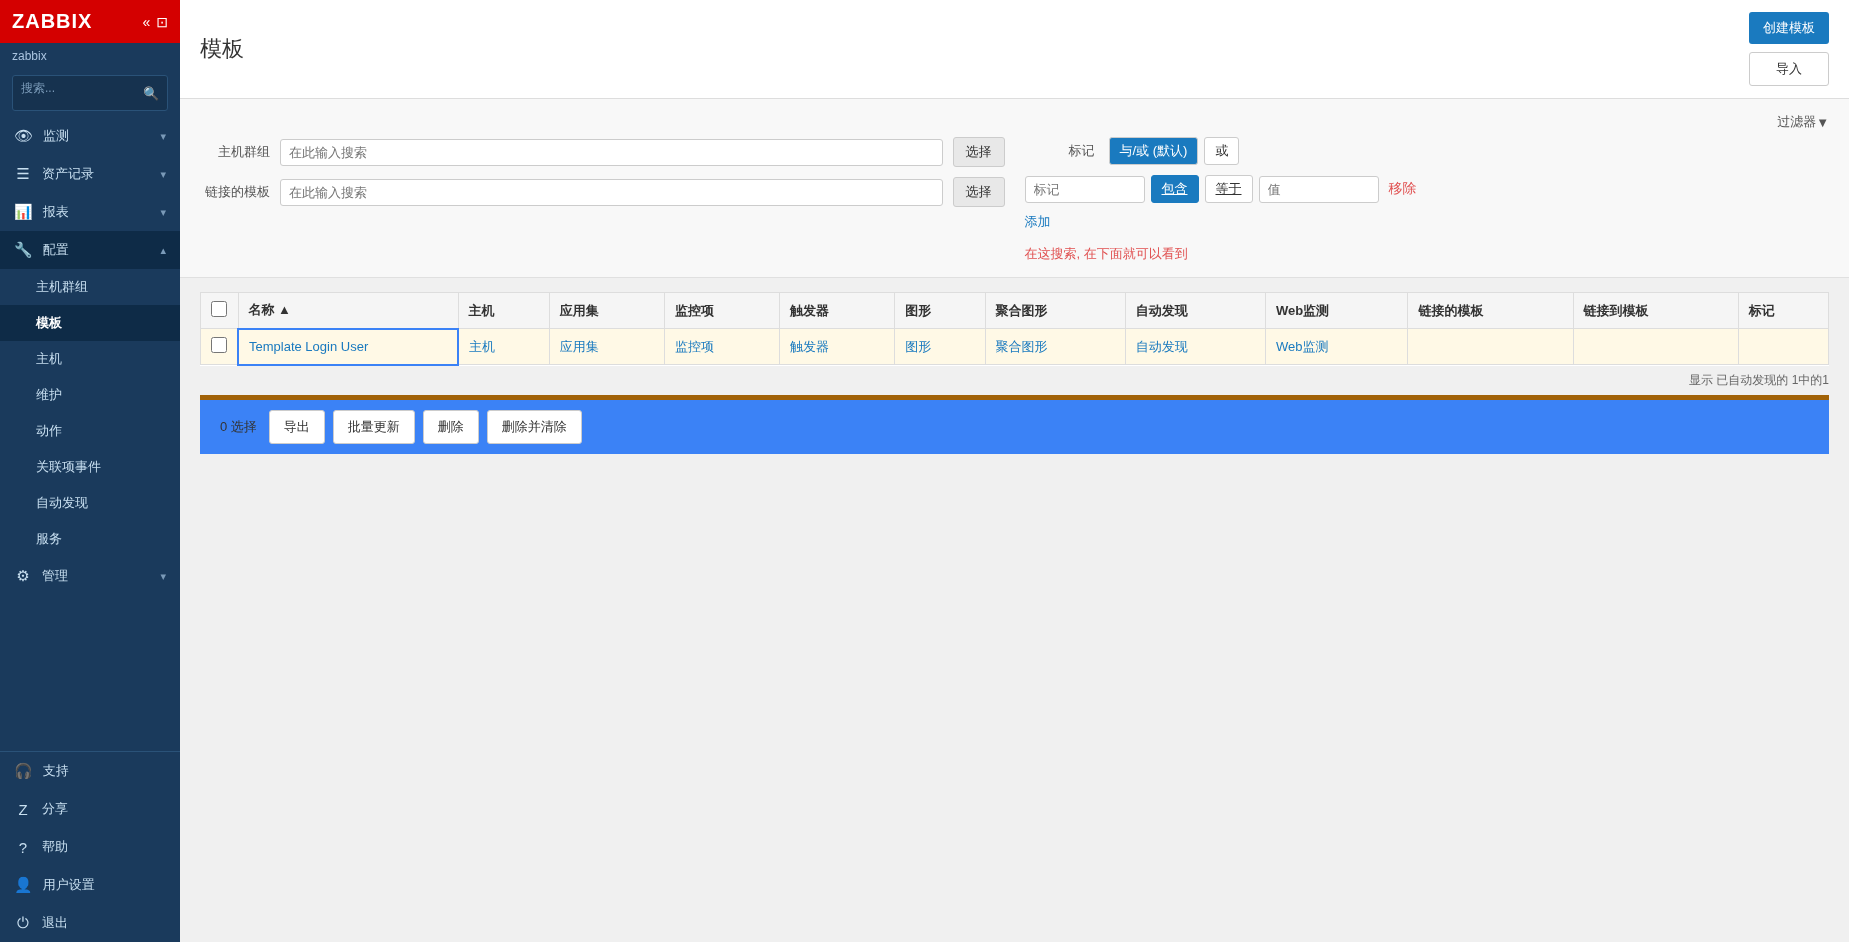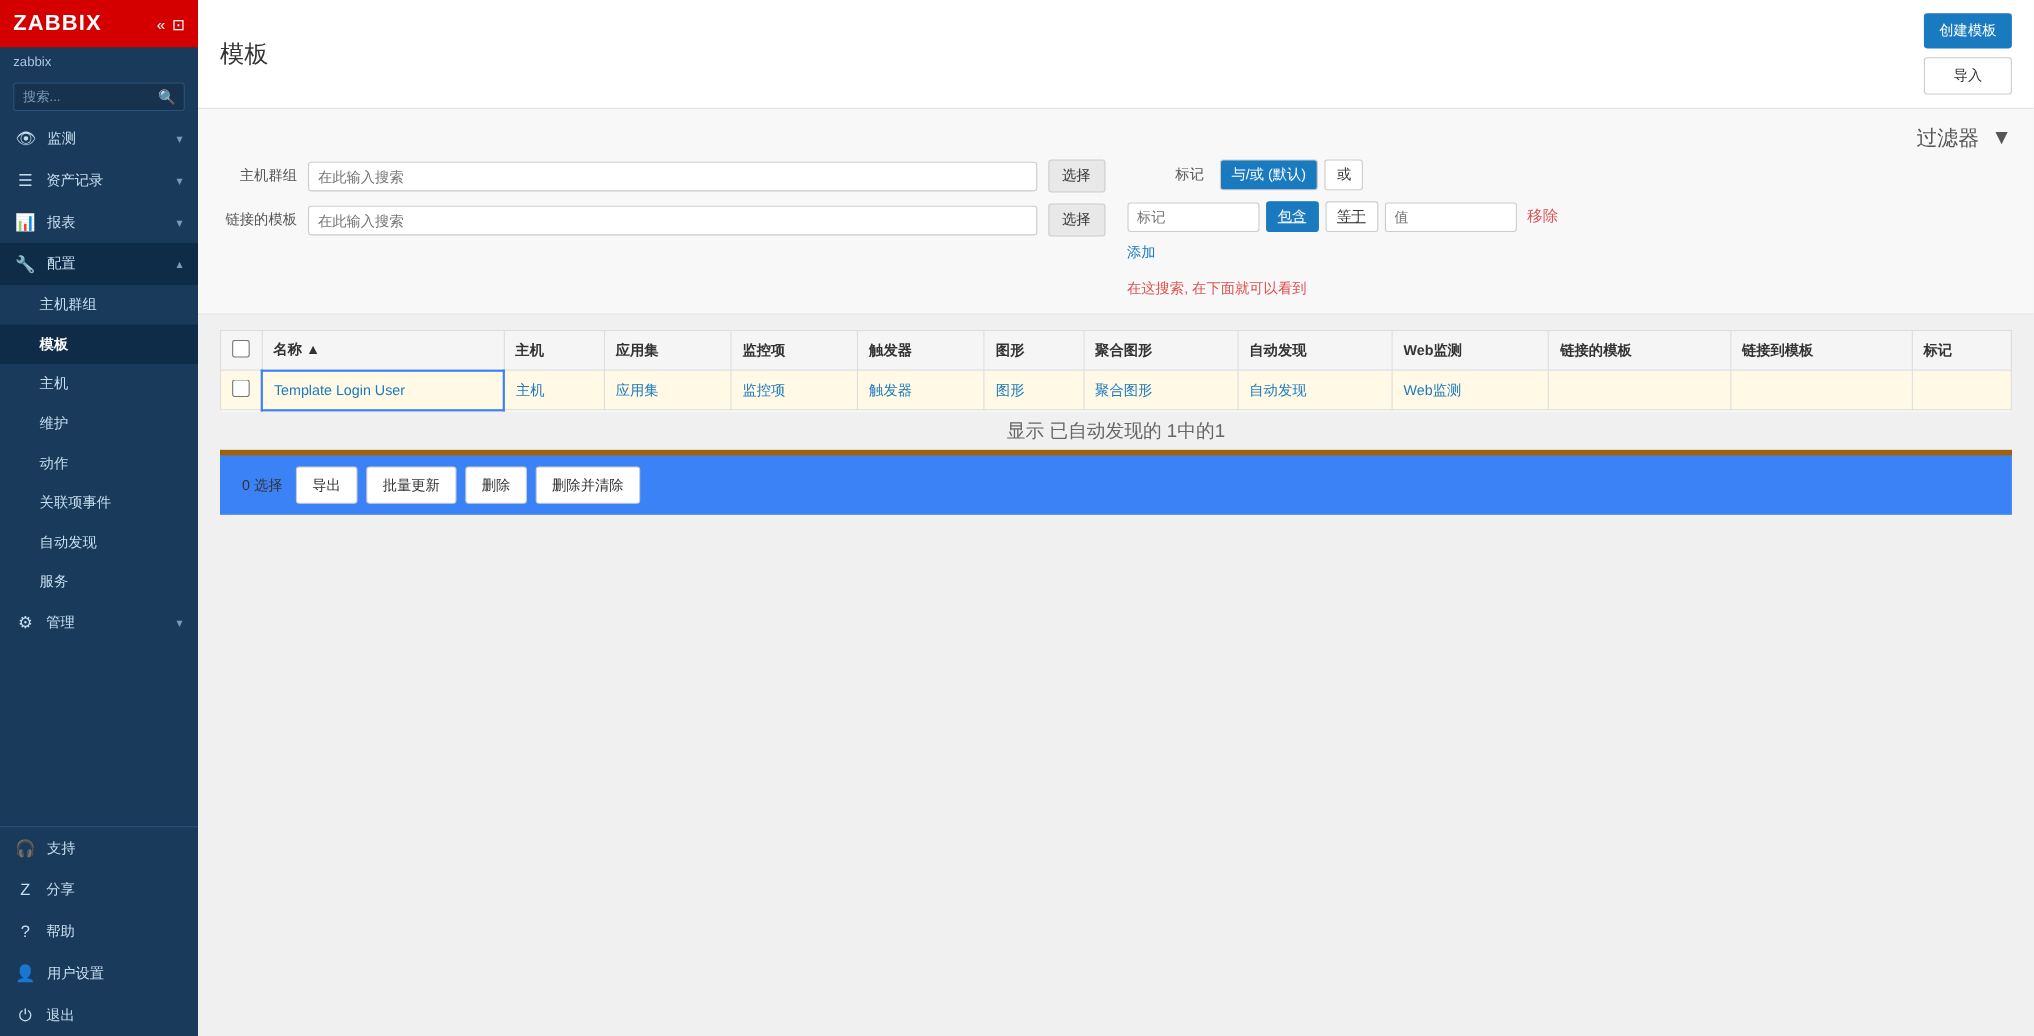--- a/index.html
+++ b/index.html
@@ -39,21 +39,21 @@
       padding: 6px 12px;
       font-size: 12px;
       color: #aac4e0;
     }
     .sidebar-search {
       padding: 6px 12px;
       position: relative;
     }
     .sidebar-search input {
       width: 100%;
-      padding: 5px 28px 5px 8px;
+      padding: 5px 28px 15px 8px;
       background: #16324f;
       border: 1px solid #2a5278;
       color: #fff;
       border-radius: 3px;
       font-size: 12px;
       outline: none;
     }
     .sidebar-search input::placeholder { color: #7a9ab8; }
     .sidebar-search .search-icon {
       position: absolute;
@@ -142,25 +142,25 @@
     }
     .filter-top-right {
       display: flex;
       justify-content: flex-end;
       margin-bottom: 6px;
     }
     .filter-icon-btn {
       background: none;
       border: none;
       color: #555;
-      font-size: 19px;
-      cursor: pointer;
-      display: flex;
-      align-items: center;
-      gap: 11px;
+      font-size: 13px;
+      cursor: pointer;
+      display: flex;
+      align-items: center;
+      gap: 0;
     }
     .filter-rows {
       display: flex;
       gap: 20px;
       flex-wrap: wrap;
     }
     .filter-left { flex: 1; display: flex; flex-direction: column; gap: 10px; }
     .filter-right { flex: 1; display: flex; flex-direction: column; gap: 10px; }
     .filter-row {
       display: flex;
@@ -322,22 +322,22 @@
       padding: 8px 10px;
       font-size: 13px;
       color: #333;
     }
     .link-blue { color: #1a7abf; text-decoration: none; cursor: pointer; }
     .table-checkbox { width: 16px; height: 16px; cursor: pointer; }
     .highlight-row td { background: #fff9e6; }
 
     
     .result-info {
-      text-align: center;
-      font-size: 17px;
+      text-align: right;
+      font-size: 12px;
       color: #666;
       padding: 6px 0;
     }
 
     
     .bottom-bar {
       display: flex;
       align-items: center;
       gap: 8px;
       padding: 10px 20px;

